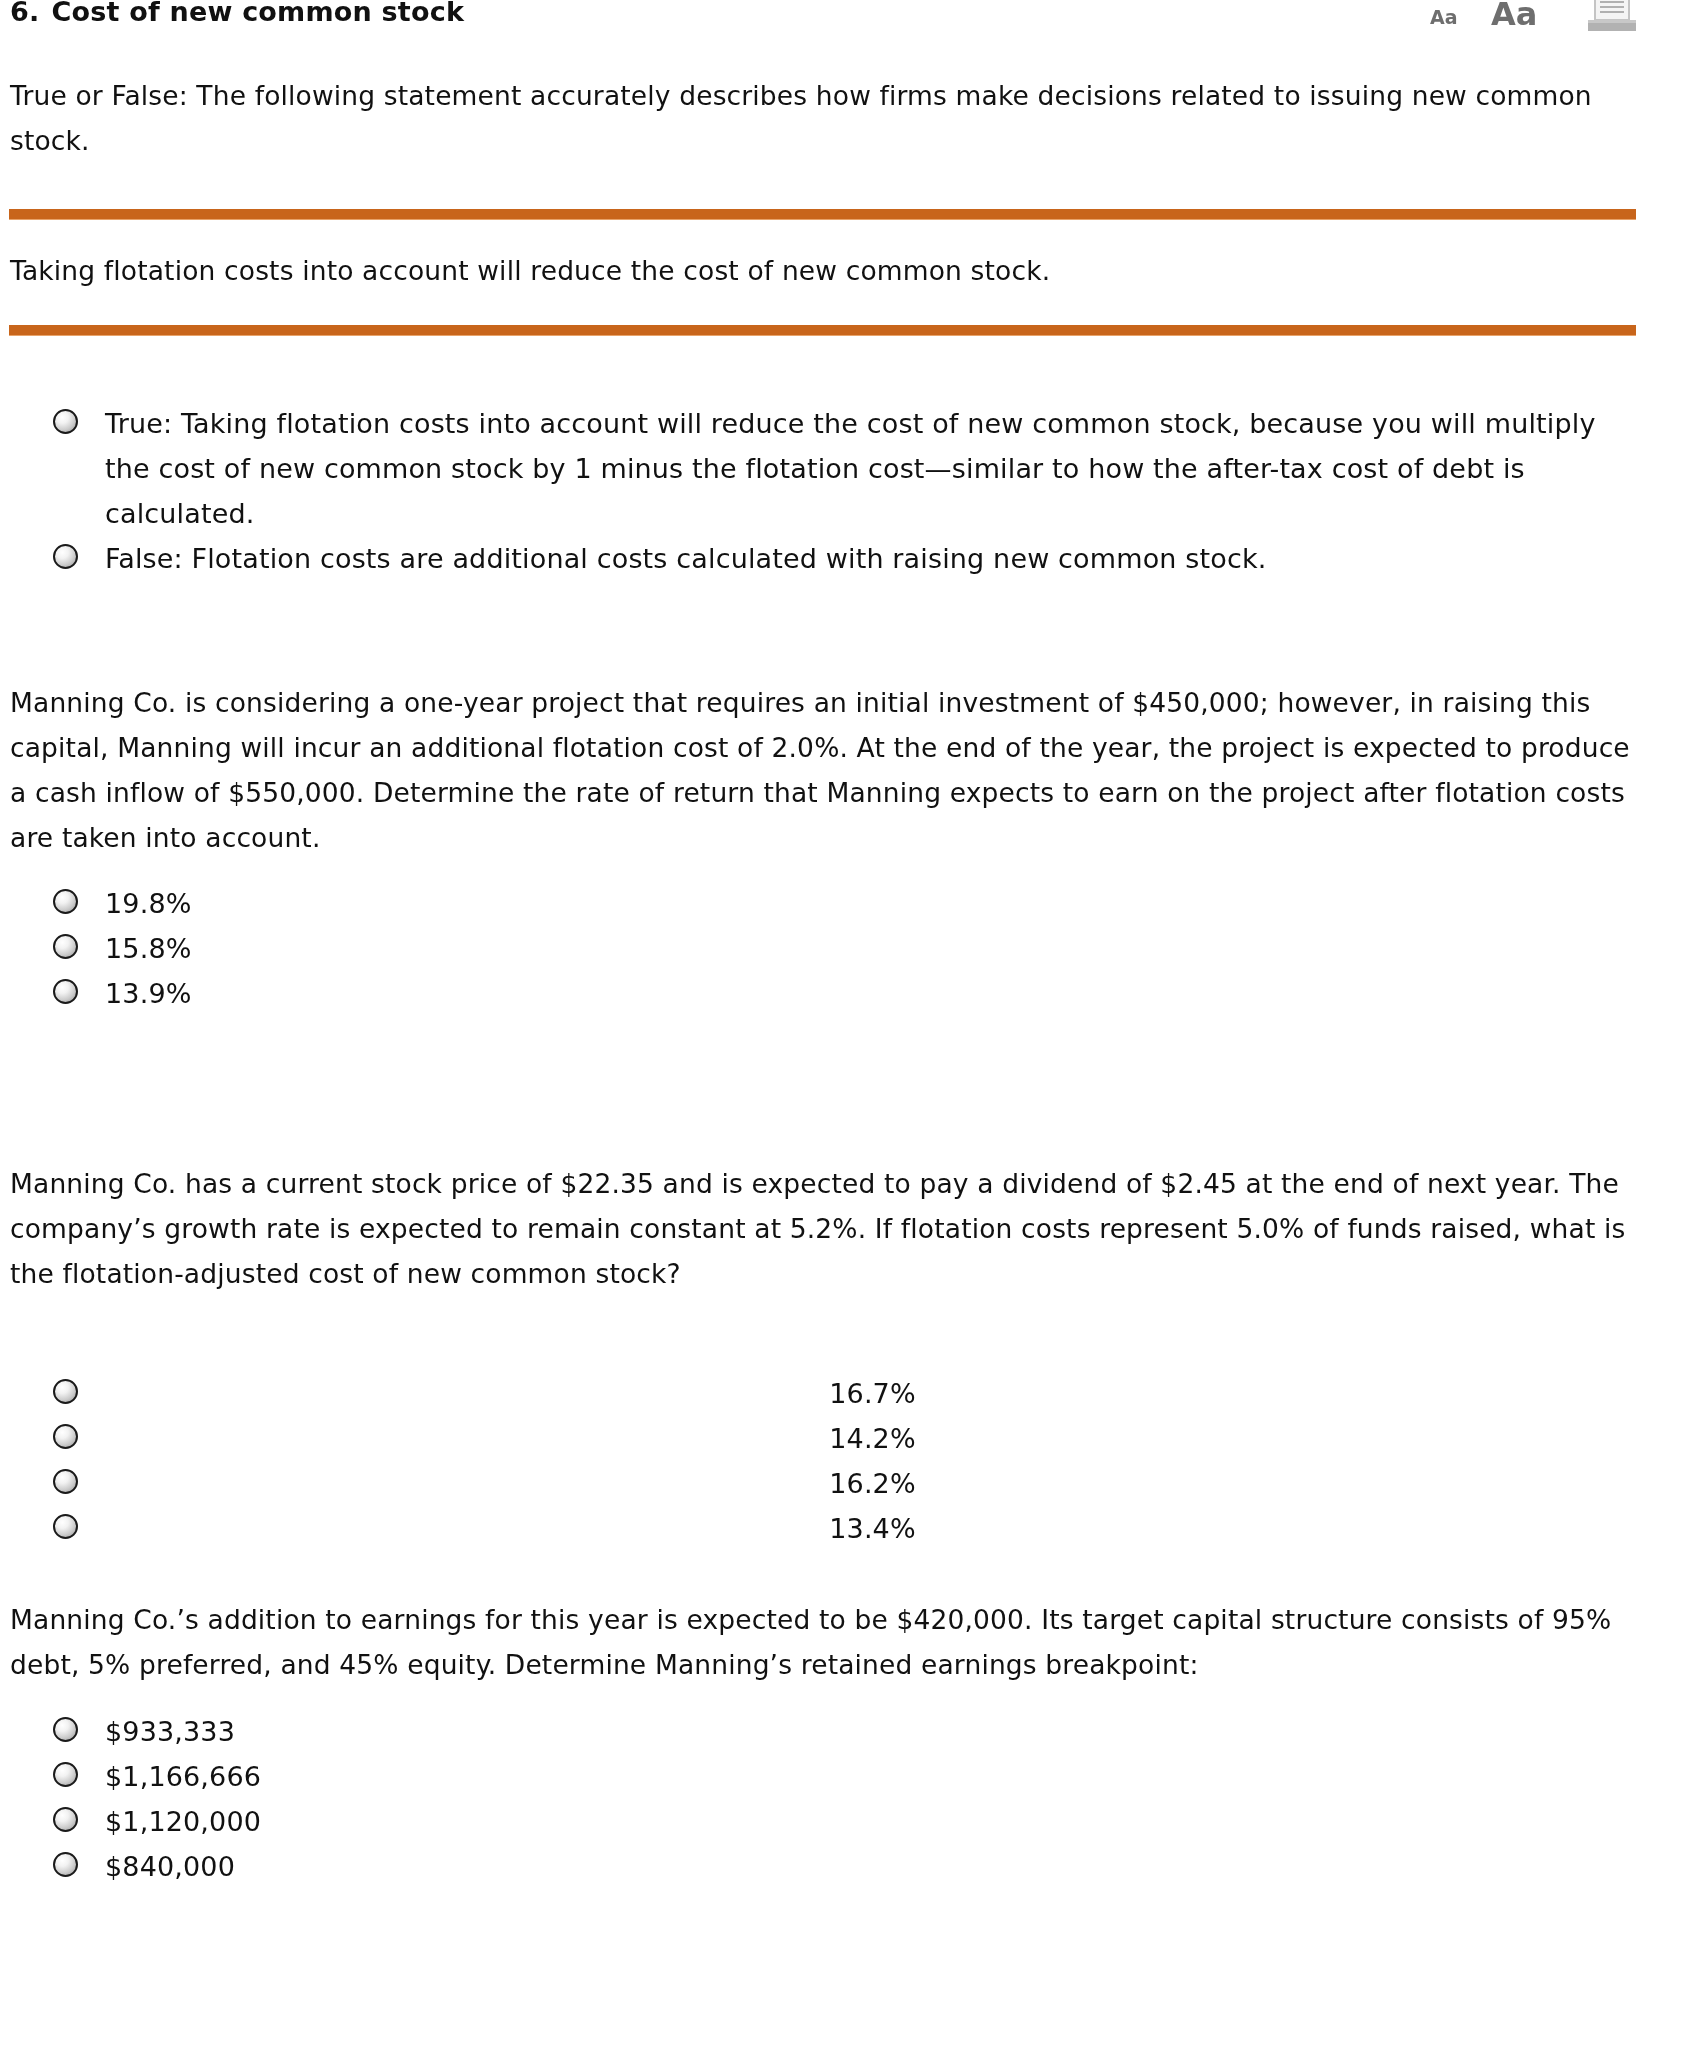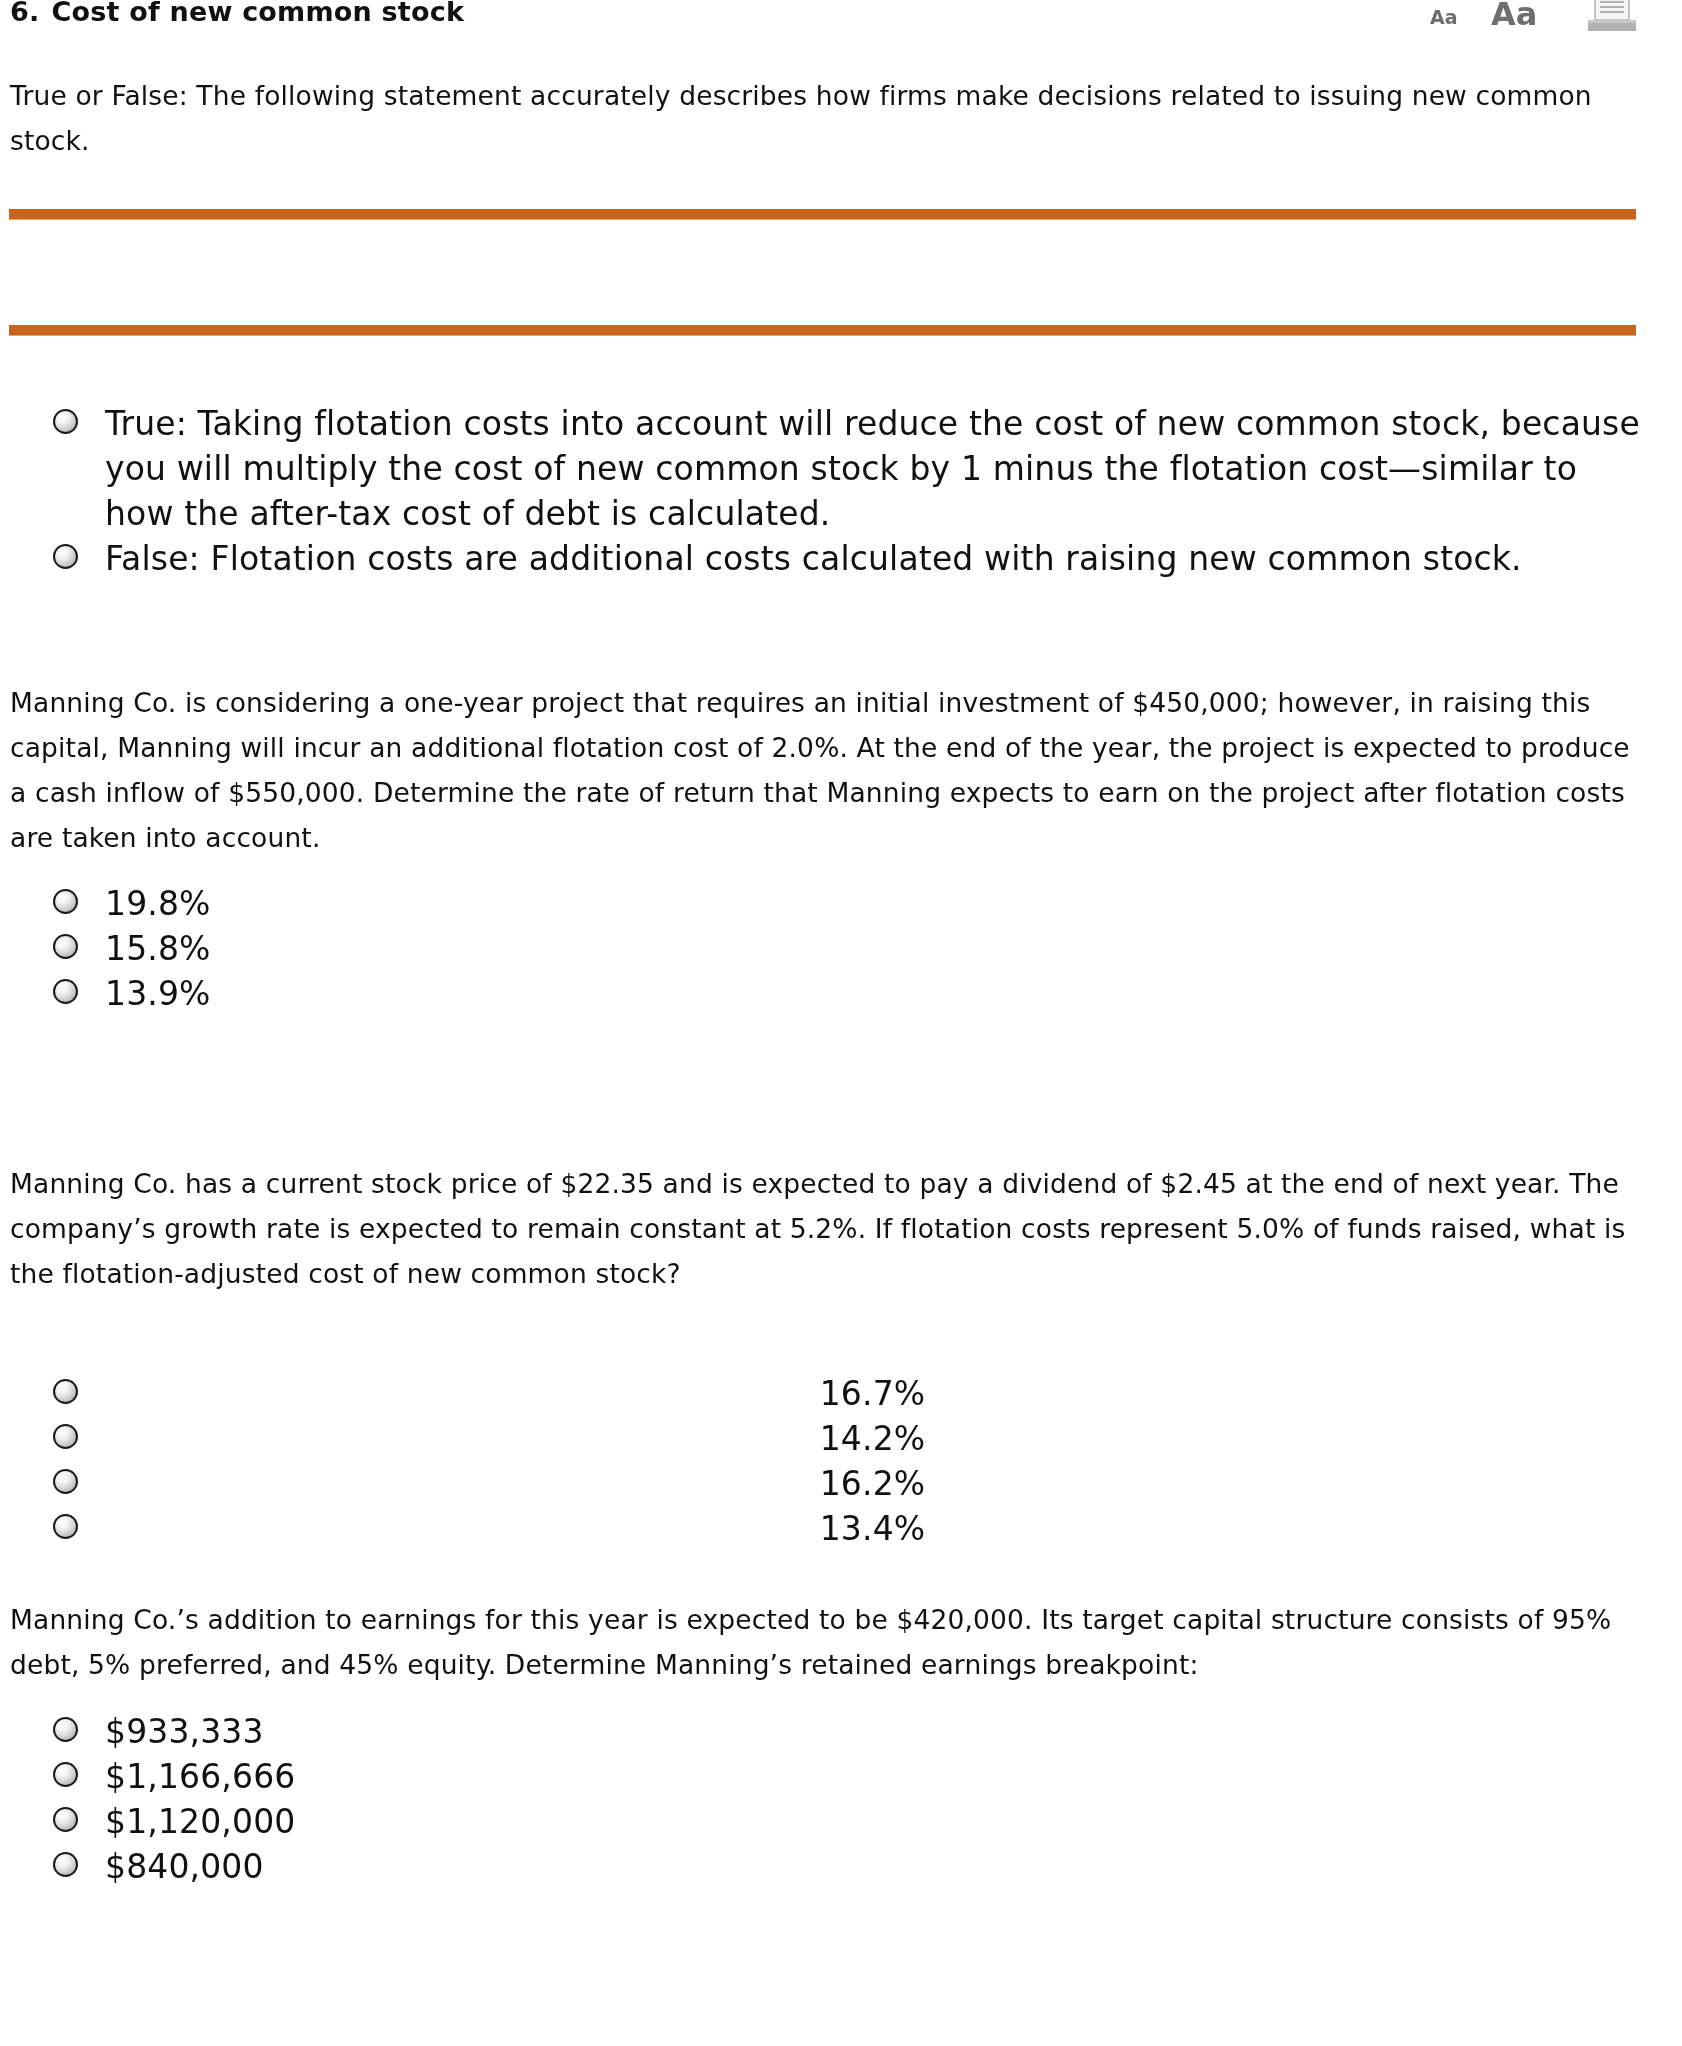--- a/index.html
+++ b/index.html
@@ -94,21 +94,21 @@
       position: absolute;
       left: 50px;
       width: 1590px;
       margin: 0;
       padding: 0;
       list-style: none;
     }
     .option {
       position: relative;
       padding-left: 55px;
-      font-size: 33px;
+      font-size: 27px;
       line-height: 45px;
       letter-spacing: 0.15px;
       cursor: pointer;
     }
     .radio {
       position: absolute;
       left: 3px;
       top: 8px;
       width: 25px;
       height: 25px;
@@ -143,20 +143,21 @@
         <rect x="1" y="24" width="48" height="11" fill="#b2b2b2"></rect>
         <rect x="1" y="24" width="48" height="3" fill="#c8c8c8"></rect>
       </svg>
     </span>
   </div>
 
   <p class="text-block" style="top:73px;">True or False: The following statement accurately describes how firms make decisions related to issuing new common stock.</p>
 
   <div class="rule" style="top:209px;"></div>
 
+  <p class="text-block" style="top:248px;">Taking flotation costs into account will reduce the cost of new common stock.</p>
 
   <div class="rule" style="top:325px;"></div>
 
   <ul class="options" style="top:401px;">
     <li class="option">
       <span class="radio"></span>
       <span class="option-label">True: Taking flotation costs into account will reduce the cost of new common stock, because you will multiply the cost of new common stock by 1 minus the flotation cost—similar to how the after-tax cost of debt is calculated.</span>
     </li>
     <li class="option">
       <span class="radio"></span>

